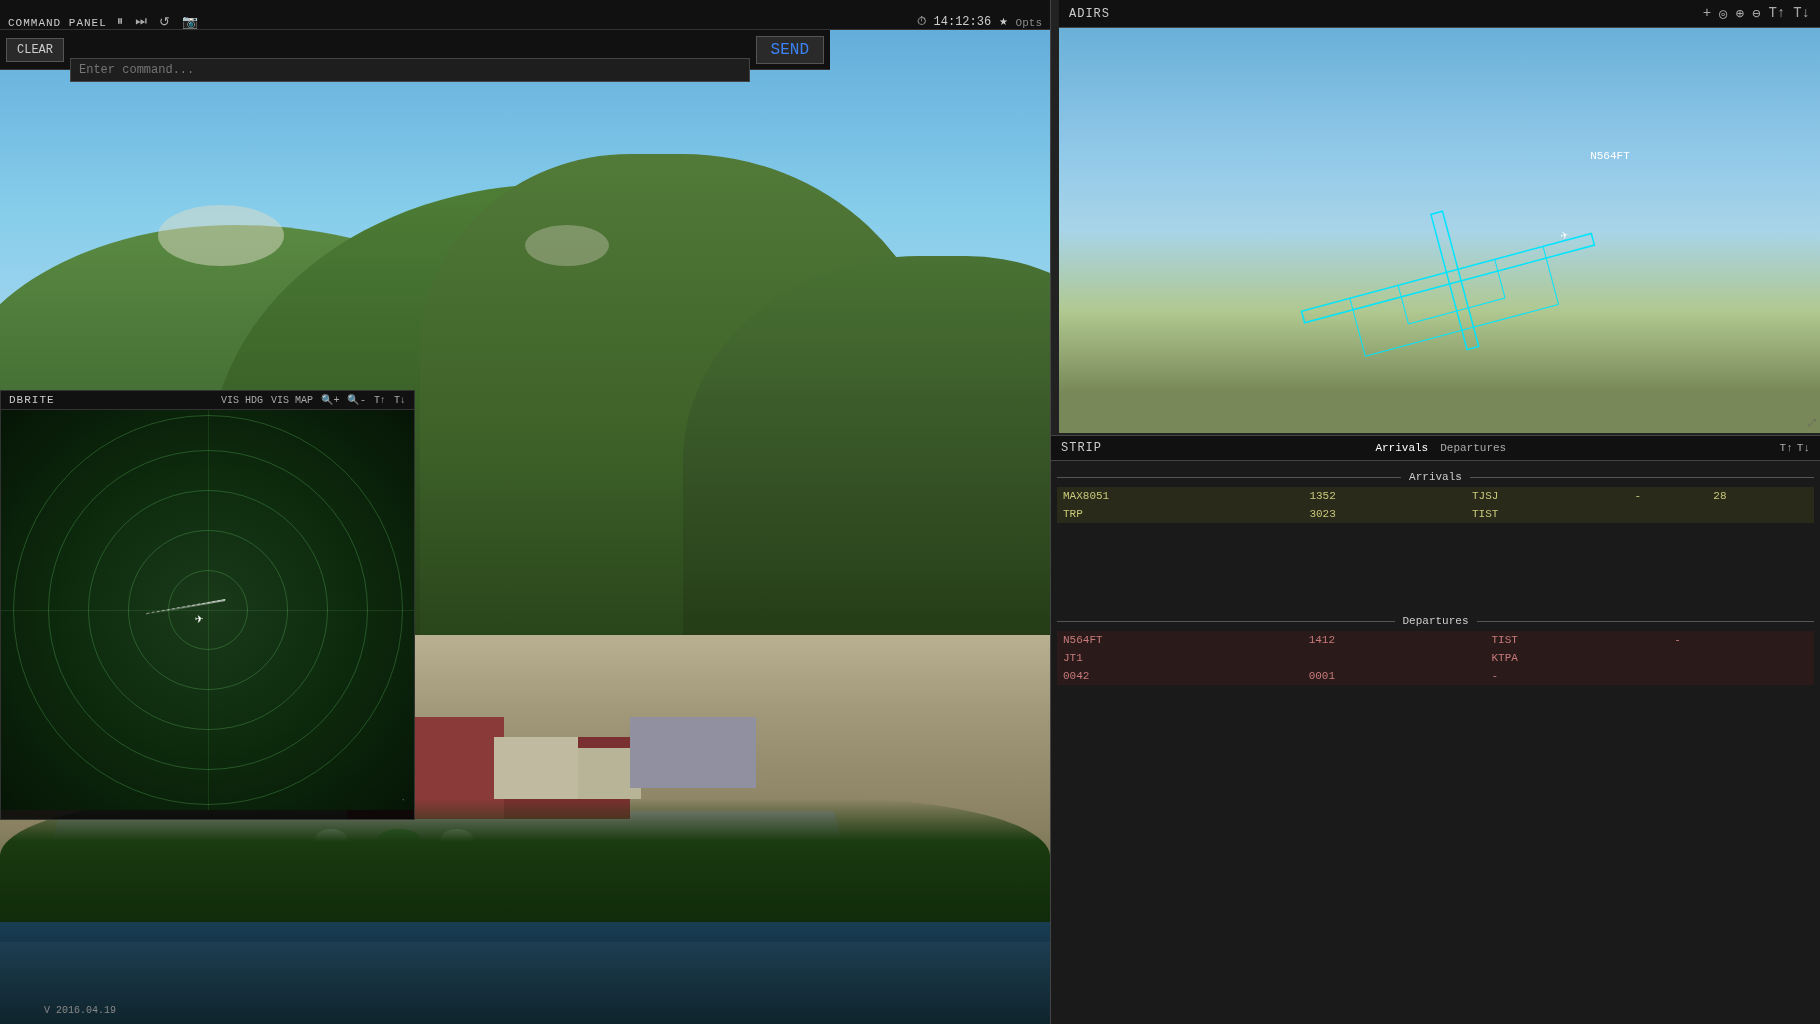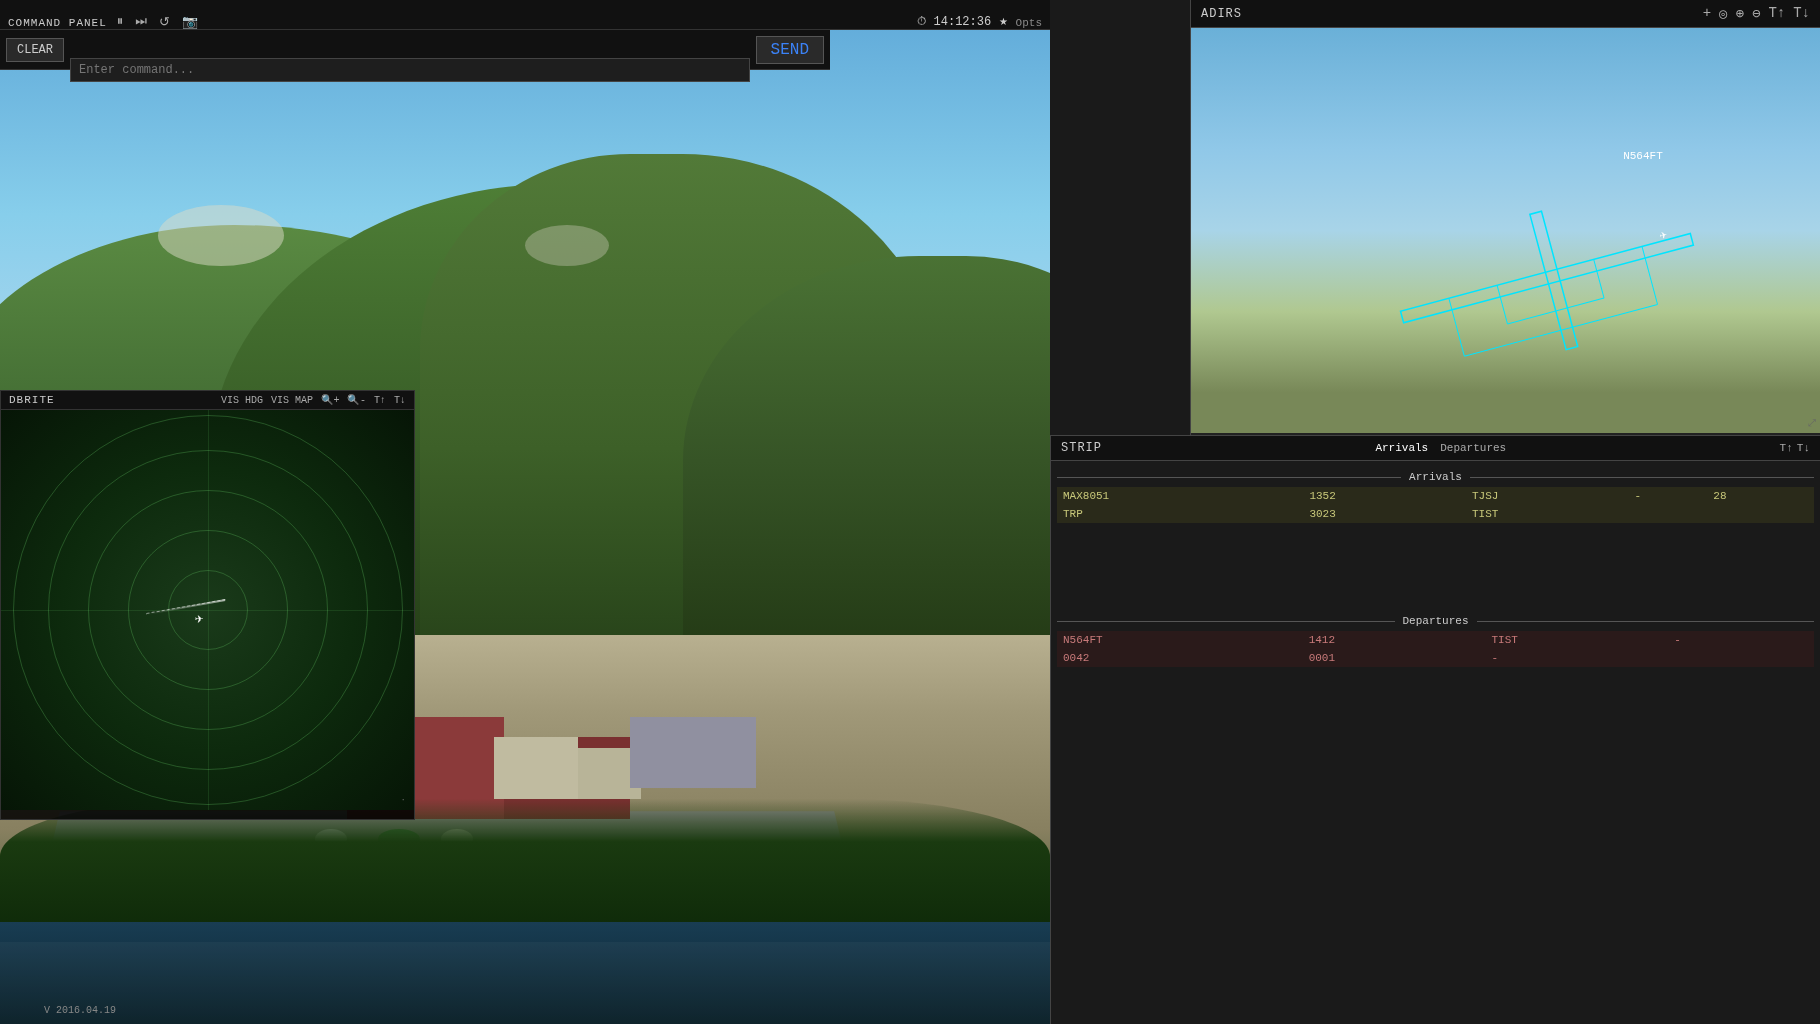--- a/index.html
+++ b/index.html
@@ -189,25 +189,26 @@
       right: 8px;
       color: #666;
       font-size: 9px;
     }
 
     
     #adirs-panel {
       position: absolute;
       top: 0;
       right: 0;
-      width: 630px;
+      width: 770px;
       height: 435px;
       background: #222;
       border-left: 1px solid #444;
       z-index: 50;
+      padding-left: 8px;
     }
     #adirs-header {
       display: flex;
       align-items: center;
       justify-content: space-between;
       padding: 5px 10px;
       background: #111;
       border-bottom: 1px solid #444;
     }
     #adirs-title {
@@ -520,20 +521,27 @@
     <table class="strip-table">
       <tbody>
           <tr class="strip-row-departures">
         <td>N564FT</td>
         <td>1412</td>
         <td>TIST</td>
         <td>-</td>
         <td></td>
       </tr>
       <tr class="strip-row-departures">
+        <td>JT1</td>
+        <td></td>
+        <td>KTPA</td>
+        <td></td>
+        <td></td>
+      </tr>
+      <tr class="strip-row-departures">
         <td>0042</td>
         <td>0001</td>
         <td>-</td>
         <td></td>
         <td></td>
       </tr>
     </tbody>
       </table>
   </div>
 </div>

